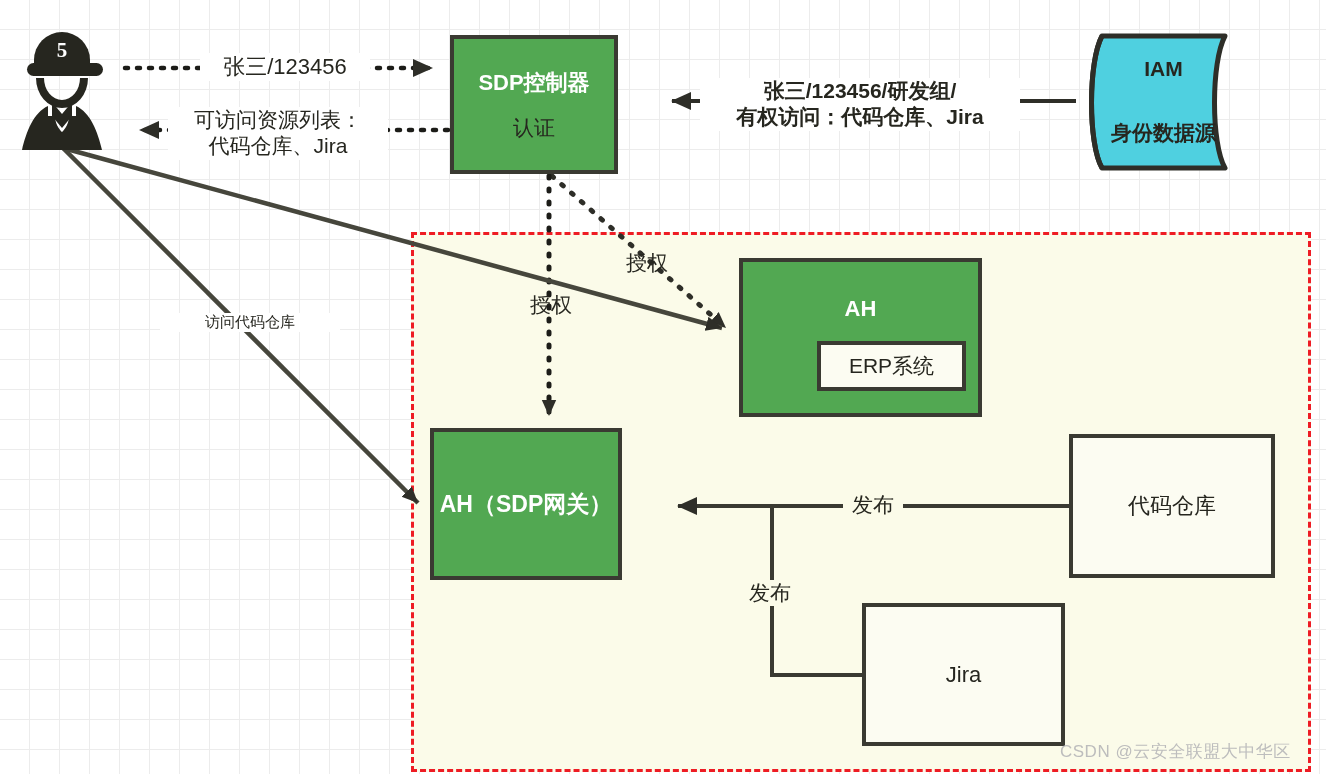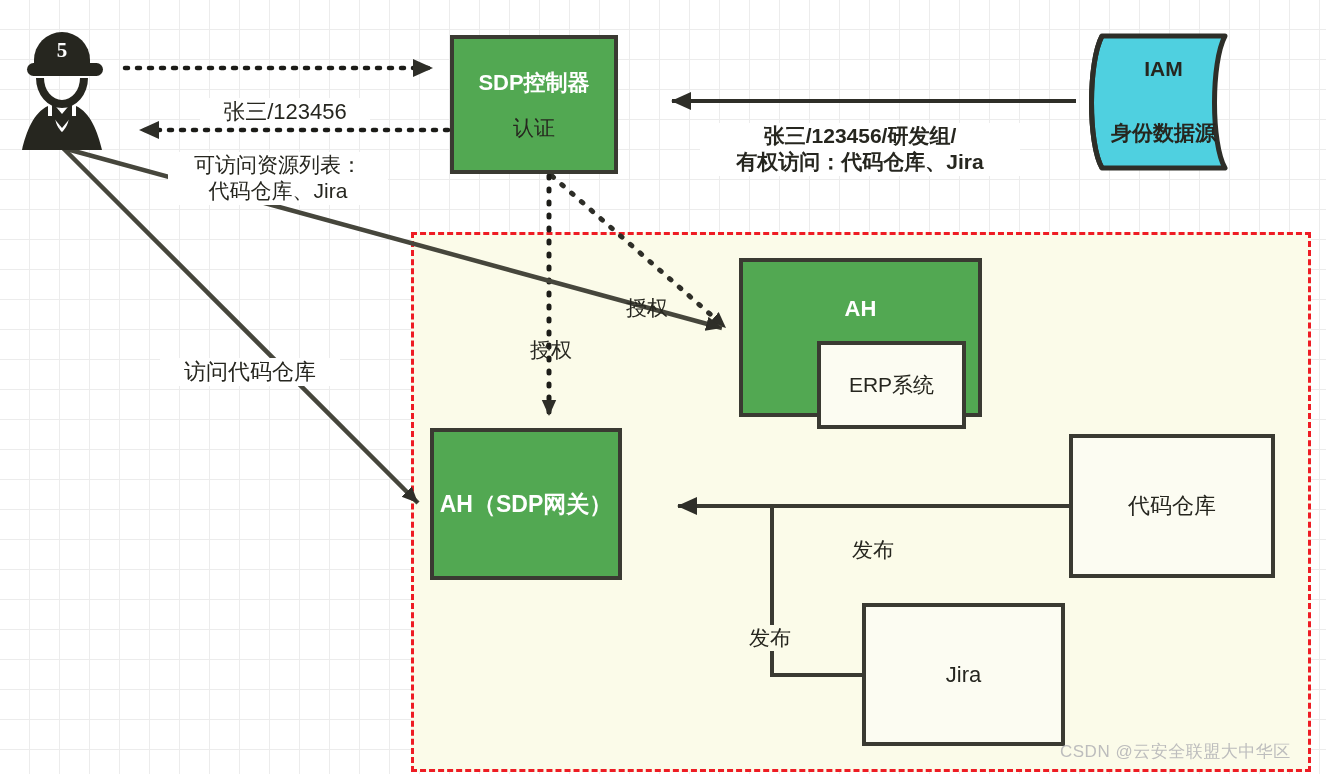--- a/index.html
+++ b/index.html
@@ -50,21 +50,20 @@
   }
   .lbl-dark {
     color: #26261f;
   }
   .edge-label {
     position: absolute;
     color: #26261f;
     text-align: center;
     line-height: 1.25;
     white-space: pre-line;
-    margin-top: 45px;
   }
   .zone {
     position: absolute;
     box-sizing: border-box;
     background: #fbfbe9;
     border: 3px dashed #ee1c24;
   }
   .watermark {
     position: absolute;
     color: #bdbdbd;
@@ -148,21 +147,21 @@
     <div style="position:absolute; left:0; top:0; width:175px; height:140px;
                 display:flex; flex-direction:column; align-items:center; justify-content:center;gap:35px;">
       <div class="lbl-dark" style="font-size:21px; font-weight:bold;">IAM</div>
       <div class="lbl-dark" style="font-size:21px; font-weight:bold; margin-top:3px;">身份数据源</div>
     </div>
   </div>
 
   <div class="node green-box" style="left:739px; top:258px; width:243px; height:159px; display:block;">
     <div class="lbl-white-bold" style="font-size:22px; margin-top:34px;">AH</div>
   </div>
-  <div class="node white-box" style="left:817px; top:341px; width:149px; height:88px;">
+  <div class="node white-box" style="left:817px; top:341px; width:149px; height:50px;">
     <div class="lbl-dark" style="font-size:21px;">ERP系统</div>
   </div>
 
   <div class="node green-box" style="left:430px; top:428px; width:192px; height:152px;">
     <div class="lbl-white-bold" style="font-size:23px;">AH（SDP网关）</div>
   </div>
 
   <div class="node white-box" style="left:1069px; top:434px; width:206px; height:144px;">
     <div class="lbl-dark" style="font-size:22px;">代码仓库</div>
   </div>
@@ -177,21 +176,21 @@
 代码仓库、Jira</div>
 
   <div class="edge-label" style="left:700px; top:78px; width:320px; font-size:21px; font-weight:bold;
               background:#ffffff;">张三/123456/研发组/
 有权访问：代码仓库、Jira</div>
 
   <div class="edge-label" style="left:618px; top:250px; width:58px; font-size:21px;">授权</div>
 
   <div class="edge-label" style="left:522px; top:292px; width:58px; font-size:21px;">授权</div>
 
-  <div class="edge-label" style="left:160px; top:313px; width:180px; font-size:22px; background:#ffffff;text-align:center;">访问代码仓库</div>
+  <div class="edge-label" style="left:160px; top:313px; width:180px; font-size:15px; background:#ffffff;text-align:center;">访问代码仓库</div>
 
   <div class="edge-label" style="left:843px; top:492px; width:60px; font-size:21px; background:#fbfbe9;">发布</div>
 
   <div class="edge-label" style="left:740px; top:580px; width:60px; font-size:21px; background:#fbfbe9;">发布</div>
 
   <div class="watermark" style="left:1060px; top:740px;">CSDN @云安全联盟大中华区</div>
 
 </div>
 
 </body></html>

